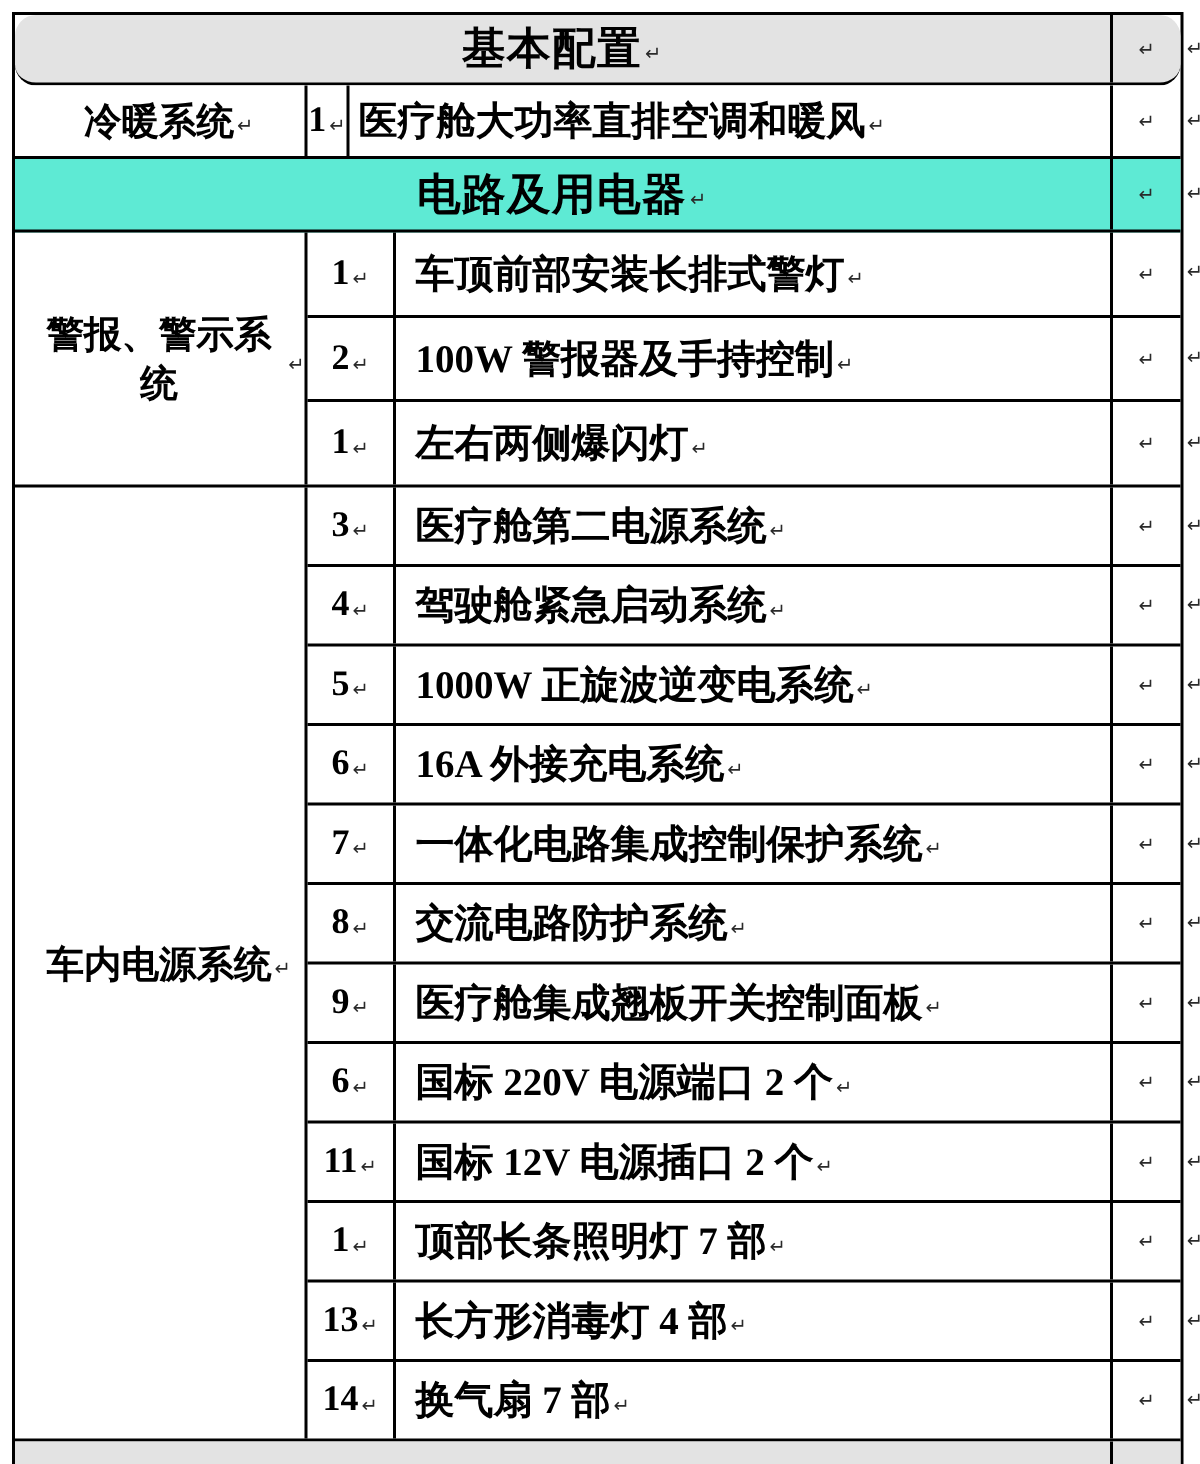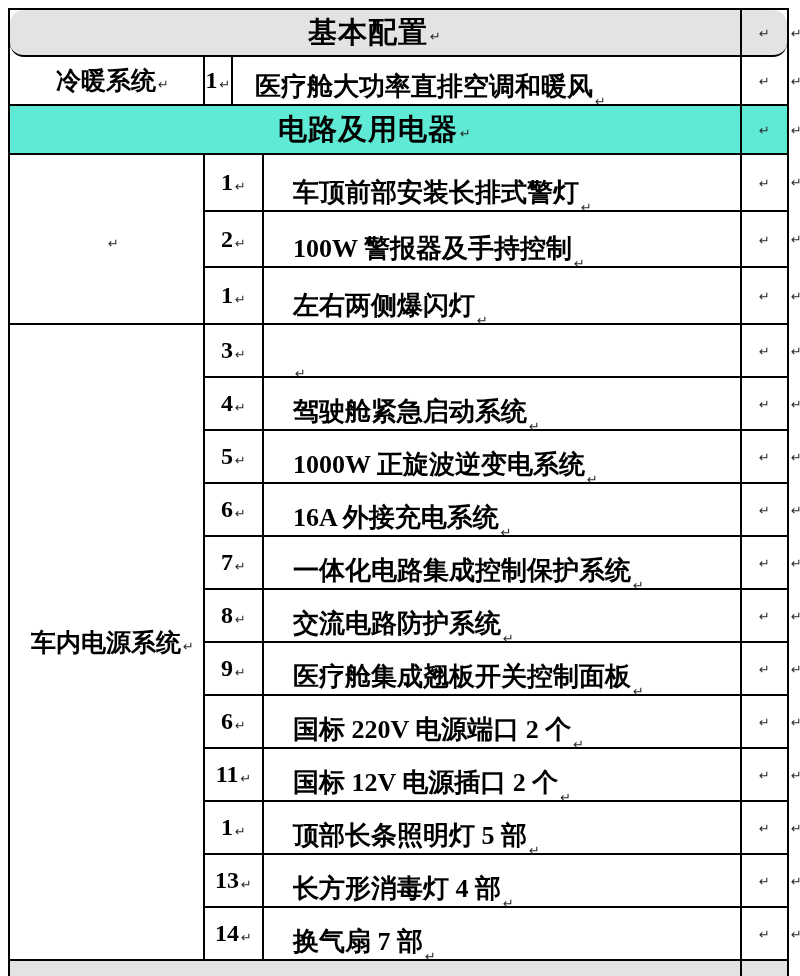--- a/index.html
+++ b/index.html
@@ -35,23 +35,23 @@
     padding-left:12px;
   }
   .num {
     width:59px; border-right:2px solid #000;
     display:flex; align-items:center; justify-content:center;
     font-size:24px; font-weight:700;
   }
   .num-narrow { width:28px; }
   .txt {
     flex:1; border-right:2px solid #000;
-    display:flex; align-items:flex-end;
+    display:flex; align-items:center;
     padding-left:13px; font-size:26px; font-weight:700;
-    white-space:nowrap; overflow:hidden;margin-left:16px;
+    white-space:nowrap; overflow:hidden;
   }
   .txt-tight { padding-left:6px; }
   .tail {
     width:45px;
     display:flex; align-items:center; justify-content:center;
   }
   .gitems { flex:1; display:flex; flex-direction:column; }
   .gitem { flex:1; display:flex; border-bottom:2px solid #000; position:relative; }
   .gitem:last-child { border-bottom:none; }
 
@@ -110,20 +110,21 @@
           <span class="pm">↵</span>
       </div>
       <div class="tail">
           <span class="pm">↵</span>
         </div>
       <span class="pm-out">↵</span>
     </div>
 
     <div class="row row-grp-alarm">
       <div class="cat">
+        <span>警报、警示系统</span>
           <span class="pm">↵</span>
       </div>
       <div class="gitems">
         <div class="gitem">
           <div class="num">
               <span>1</span>
               <span class="pm">↵</span>
             </div>
           <div class="txt">
               <span>车顶前部安装长排式警灯</span>
@@ -170,20 +171,21 @@
         <span>车内电源系统</span>
           <span class="pm">↵</span>
       </div>
       <div class="gitems">
         <div class="gitem">
           <div class="num">
               <span>3</span>
               <span class="pm">↵</span>
             </div>
           <div class="txt">
+              <span>医疗舱第二电源系统</span>
               <span class="pm">↵</span>
             </div>
           <div class="tail">
               <span class="pm">↵</span>
             </div>
           <span class="pm-out">↵</span>
         </div>
         <div class="gitem">
           <div class="num">
               <span>4</span>
@@ -295,21 +297,21 @@
               <span class="pm">↵</span>
             </div>
           <span class="pm-out">↵</span>
         </div>
         <div class="gitem">
           <div class="num">
               <span>1</span>
               <span class="pm">↵</span>
             </div>
           <div class="txt">
-              <span>顶部长条照明灯 5 部</span>
+              <span>顶部长条照明灯 7 部</span>
               <span class="pm">↵</span>
             </div>
           <div class="tail">
               <span class="pm">↵</span>
             </div>
           <span class="pm-out">↵</span>
         </div>
         <div class="gitem">
           <div class="num">
               <span>13</span>

